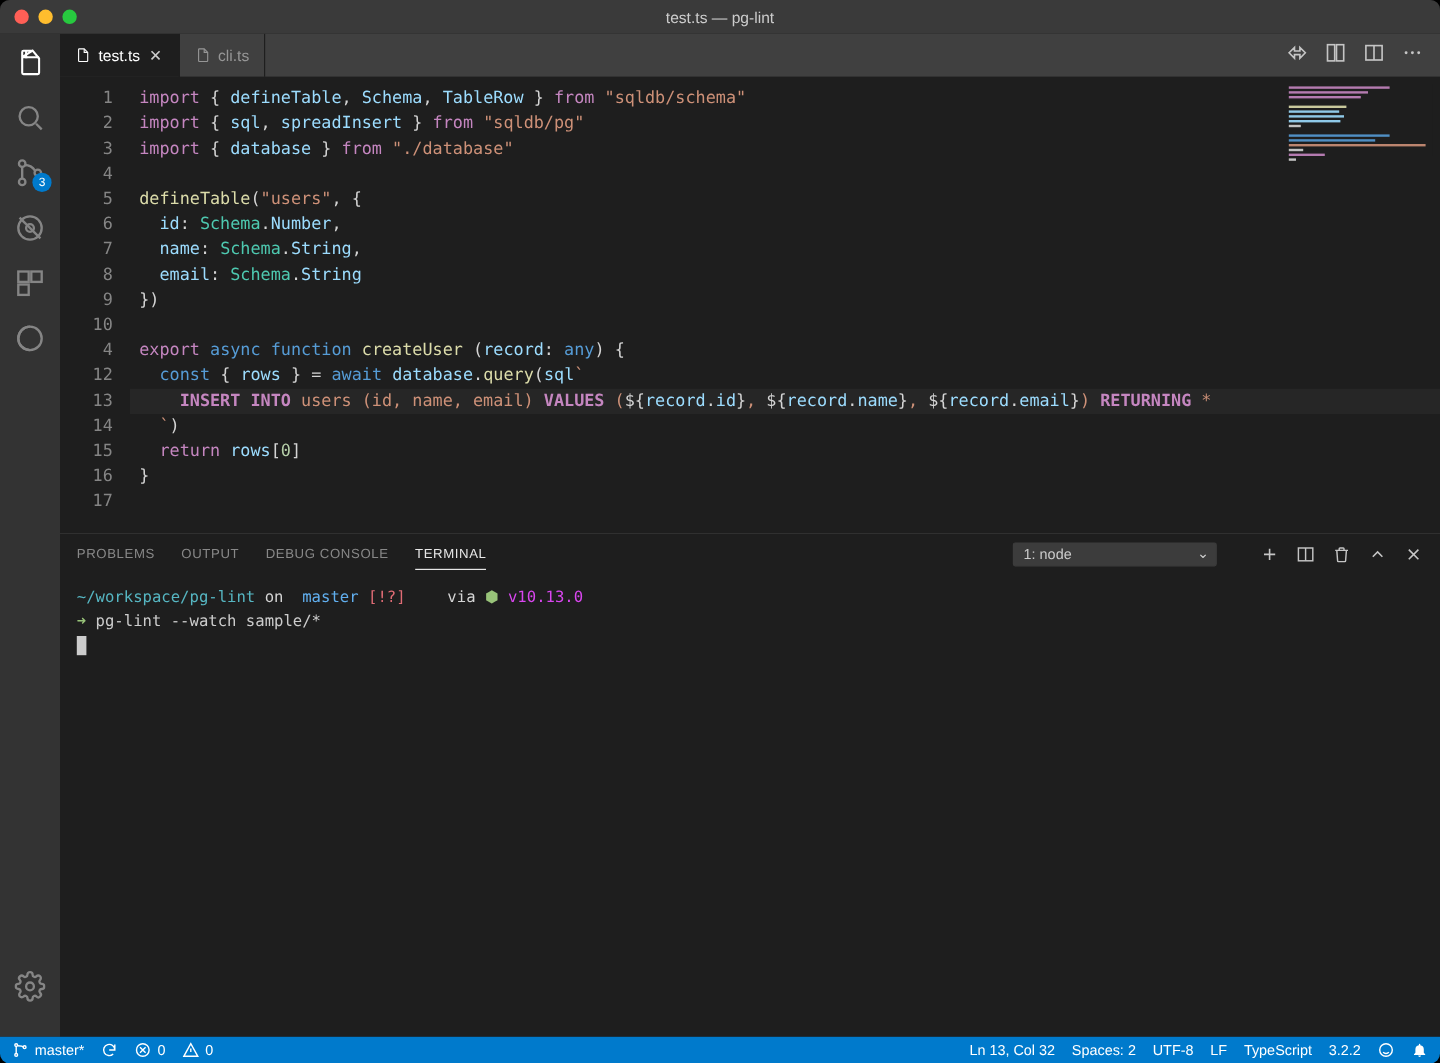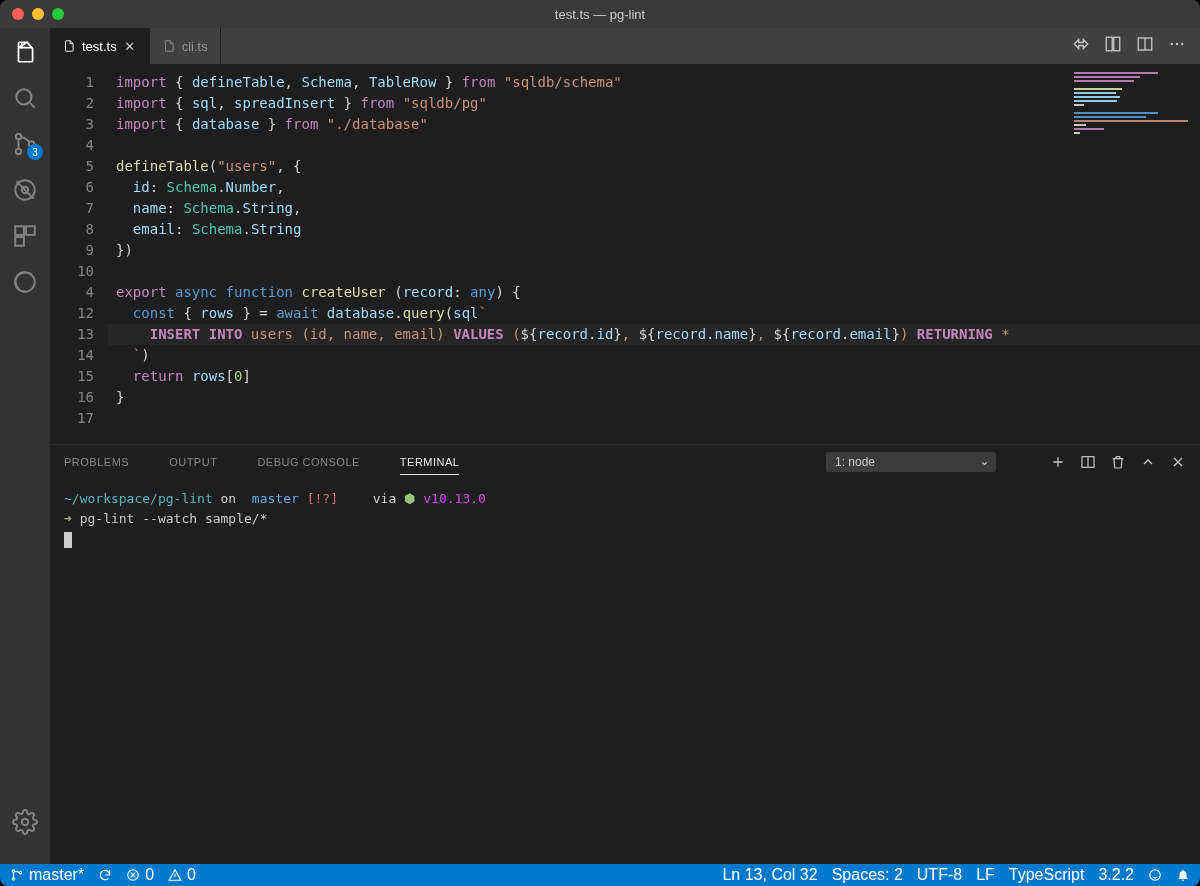--- a/index.html
+++ b/index.html
@@ -46,41 +46,41 @@
   .fn { color: #dcdcaa; }        
   .id { color: #9cdcfe; }        
   .ty { color: #4ec9b0; }        
   .str { color: #ce9178; }       
   .pn { color: #d4d4d4; }        
   .sql { color: #ce9178; }
   .sqlkw { color: #c586c0; font-weight: 600; text-align: center; }
   .num { color: #b5cea8; }
   
   .panel { flex: 1; display: flex; flex-direction: column; background: #1e1e1e; border-top: 1px solid #303030; min-height: 0; }
-  .panel-tabs { display: flex; align-items: center; height: 34px; padding: 0 14px; gap: 40px; font-size: 11px; letter-spacing: 0.5px; color: #888888; }
+  .panel-tabs { display: flex; align-items: center; height: 34px; padding: 0 14px; gap: 22px; font-size: 11px; letter-spacing: 0.5px; color: #888888; }
   .panel-tabs .ptab { cursor: pointer; padding: 6px 0; }
   .panel-tabs .ptab.active { color: #e7e7e7; border-bottom: 1px solid #e7e7e7; }
   .panel-tabs .flex { flex: 1; }
   .term-select { background: #3c3c3c; color: #cccccc; border: 1px solid #3c3c3c; font-size: 12px; padding: 2px 22px 2px 8px; border-radius: 2px; appearance: none; position: relative; width: 170px; }
   .select-wrap { position: relative; }
   .select-wrap::after { content: "⌄"; position: absolute; right: 6px; top: 2px; color: #cccccc; font-size: 12px; pointer-events: none; }
   .panel-actions { display: flex; align-items: center; gap: 14px; margin-left: 14px; color: #c5c5c5; }
   .panel-actions span svg, .panel-actions span { width: 16px; height: 16px; display: inline-flex; align-items: center; justify-content: center; cursor: pointer; }
   .terminal { flex: 1; padding: 10px 14px; font-family: "Menlo","Consolas",monospace; font-size: 13px; line-height: 20px; color: #cccccc; white-space: pre; overflow: hidden; }
   .t-path { color: #56b6c2; }
   .t-on  { color: #d4d4d4; }
   .t-branch { color: #61afef; }
   .t-flags { color: #e06c75; }
   .t-via { color: #d4d4d4; margin-left: 27px; }
   .t-node { color: #d946ef; }
   .t-dot  { color: #98c379; }
   .t-prompt { color: #98c379; }
   .cursor-block { display: inline-block; width: 8px; height: 16px; background: #cccccc; vertical-align: middle; }
   
-  .statusbar { height: 22px; background: #007acc; color: #ffffff; display: flex; align-items: center; font-size: 16px; padding: 0 10px; gap: 14px; }
+  .statusbar { height: 22px; background: #007acc; color: #ffffff; display: flex; align-items: center; font-size: 12px; padding: 0 10px; gap: 14px; }
   .statusbar .seg { display: flex; align-items: center; gap: 5px; cursor: pointer; }
   .statusbar .flex { flex: 1; }
   .statusbar svg { width: 14px; height: 14px; }
 </style>
 </head>
 <body>
 
 <div class="window">
 
   <div class="titlebar">

